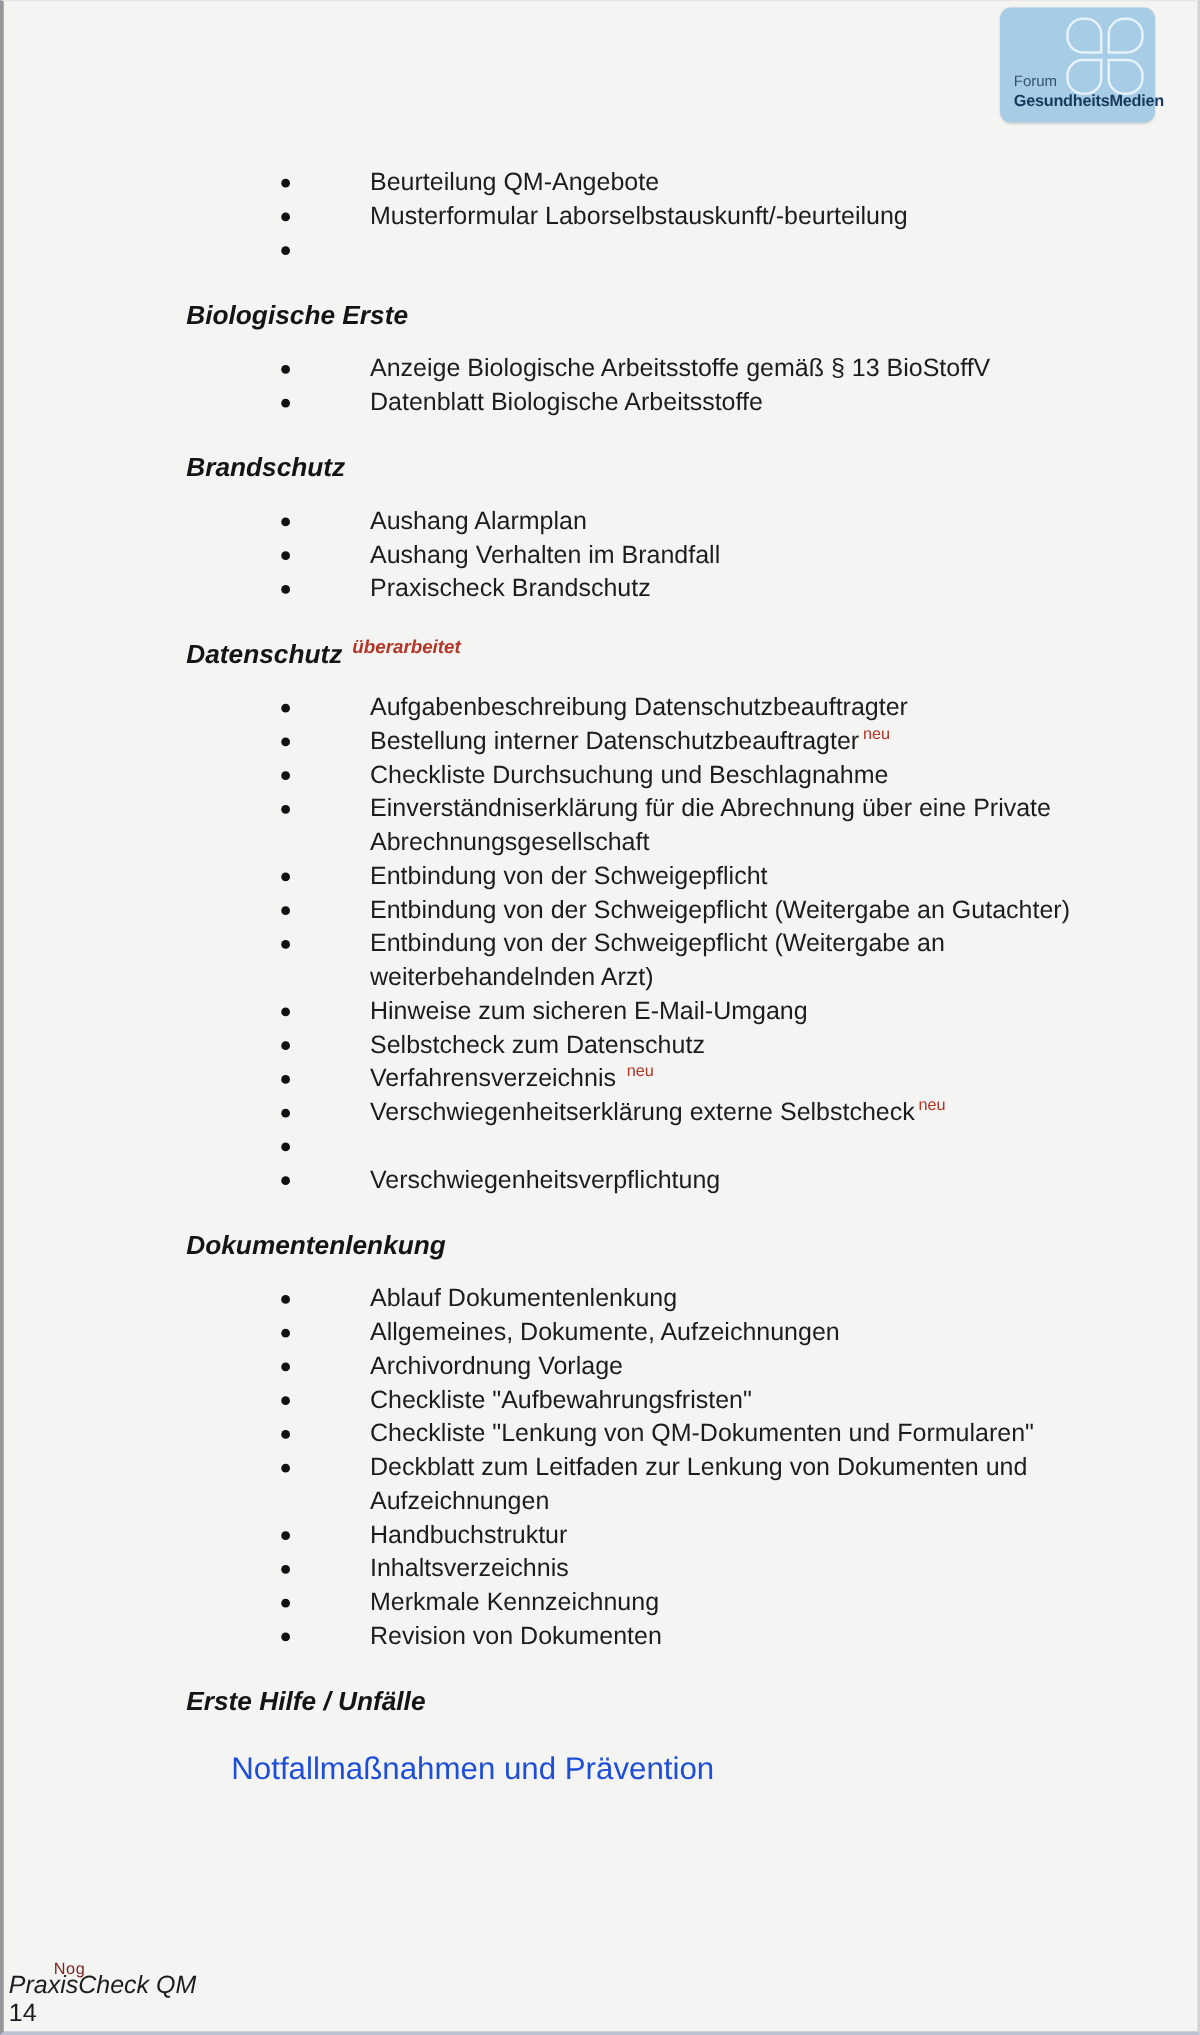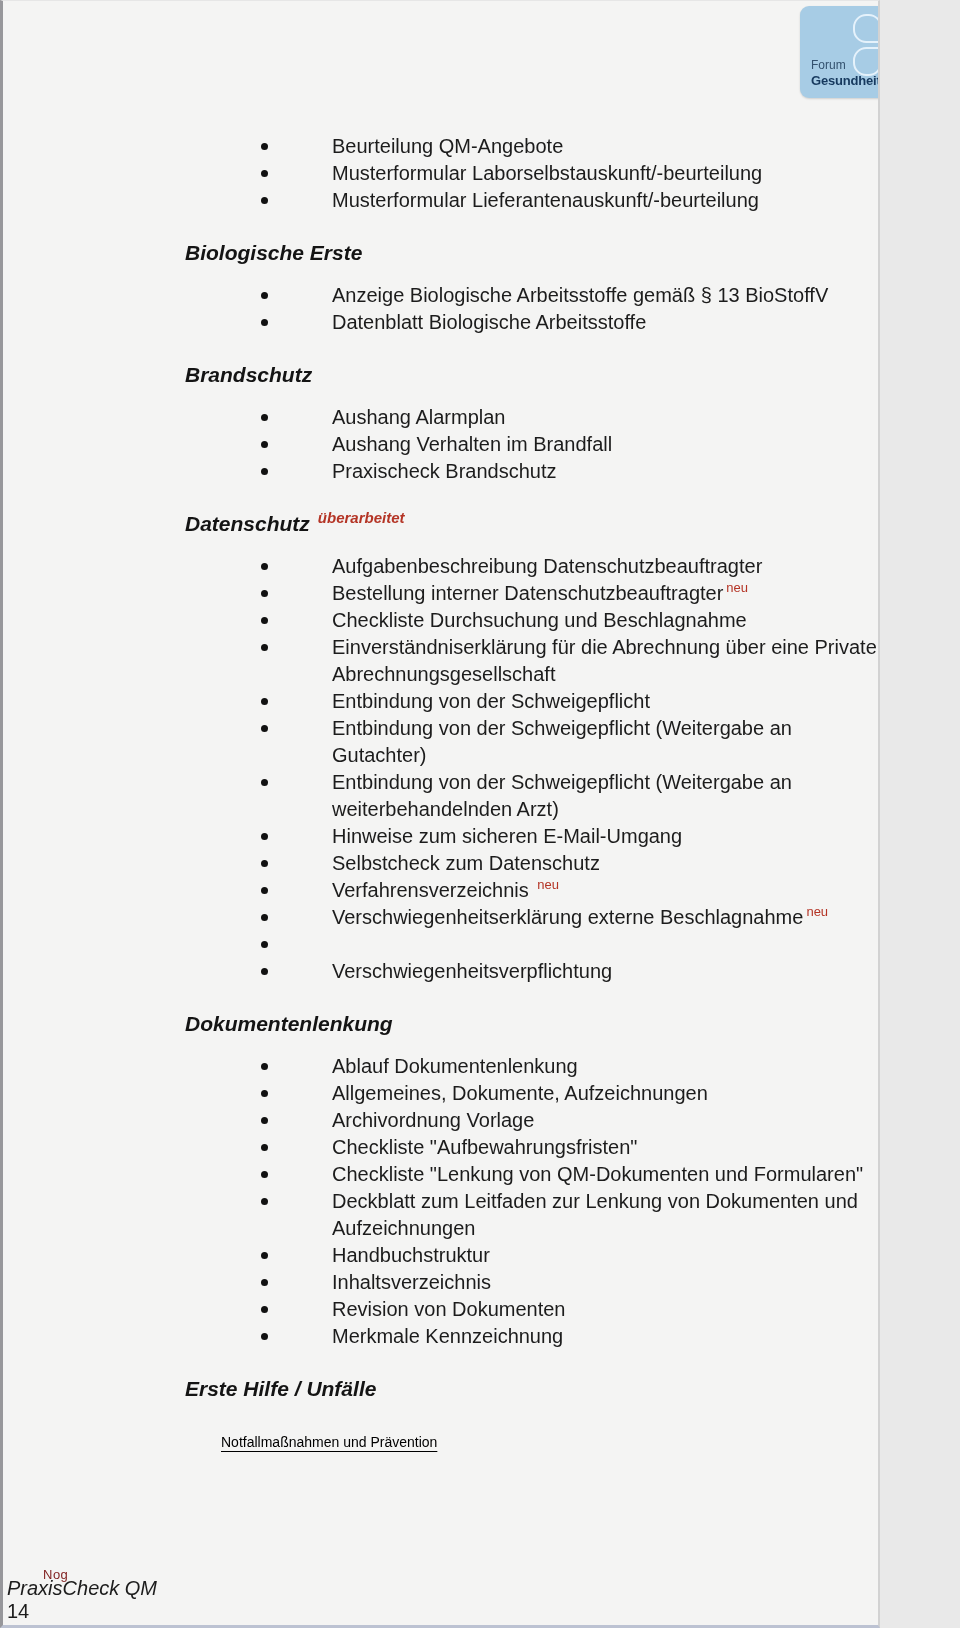--- a/index.html
+++ b/index.html
@@ -5,30 +5,29 @@
   :root{
     --accent-red:#b43425;
     --logo-bg:#a7cce5;
     --logo-text:#16395e;
     --page-bg:#f4f4f3;
   }
   *{box-sizing:border-box;margin:0;padding:0;}
   html,body{background:#e9e9e9;}
   .page{
     position:relative;
-    width:880px;height:1628px;
+    width:960px;height:1628px;
     background:var(--page-bg);
     font-family:"Liberation Sans","DejaVu Sans",sans-serif;
     color:#1c1c1c;
     border-left:3px solid #97979b;
     border-right:2px solid #d2d2d2;
     border-top:1px solid #e6e6e6;
     border-bottom:3px solid #bcc2d2;
     overflow:hidden;
-    padding-left:36px;
   }
   
   .logo{
     position:absolute;top:5px;left:797px;
     width:124px;height:92px;
     background:var(--logo-bg);
     border-radius:9px;
     box-shadow:0 1px 2px rgba(0,0,0,0.15);
   }
   .petals{
@@ -75,23 +74,22 @@
   }
   .li-text{max-width:620px;}
   sup.neu{
     color:var(--accent-red);
     font-size:13px;
     margin-left:3px;
     vertical-align:super;line-height:0;
   }
   .subheading{
     margin:26px 0 0 36px;
-    font-size:14px;line-height:28px;
-    color:#000000;
-    text-decoration:underline;
+    font-size:25px;line-height:28px;
+    color:#1d4ed8;
     text-underline-offset:4px;
   }
   
   .watermark{
     position:absolute;left:40px;top:1566px;
     font-size:13px;color:#7f1d1d;letter-spacing:0.5px;
   }
   .footer{
     position:absolute;left:4px;right:6px;bottom:2px;
     display:flex;justify-content:space-between;align-items:baseline;
@@ -125,21 +123,20 @@
       <li>
         <span class="bullet"></span>
         <span class="li-text">Beurteilung QM-Angebote</span>
       </li>
       <li>
         <span class="bullet"></span>
         <span class="li-text">Musterformular Laborselbstauskunft/-beurteilung</span>
       </li>
       <li>
         <span class="bullet"></span>
-        <span class="li-text">Musterformular Lieferantenauskunft/-beurteilung</span>
       </li>
     </ul>
 
     <h2 class="heading">
       <span>Biologische Erste</span>
     </h2>
     <ul class="doclist">
       <li>
         <span class="bullet"></span>
         <span class="li-text">Anzeige Biologische Arbeitsstoffe gemäß § 13 BioStoffV</span>
@@ -207,21 +204,21 @@
       <li>
         <span class="bullet"></span>
         <span class="li-text">Selbstcheck zum Datenschutz</span>
       </li>
       <li>
         <span class="bullet"></span>
         <span class="li-text"><span>Verfahrensverzeichnis </span><sup class="neu">neu</sup></span>
       </li>
       <li>
         <span class="bullet"></span>
-        <span class="li-text"><span>Verschwiegenheitserklärung externe Beschlagnahme</span><sup class="neu">neu</sup></span>
+        <span class="li-text"><span>Verschwiegenheitserklärung externe Selbstcheck</span><sup class="neu">neu</sup></span>
       </li>
       <li>
         <span class="bullet"></span>
       </li>
       <li>
         <span class="bullet"></span>
         <span class="li-text">Verschwiegenheitsverpflichtung</span>
       </li>
     </ul>
 
@@ -256,25 +253,25 @@
       <li>
         <span class="bullet"></span>
         <span class="li-text">Handbuchstruktur</span>
       </li>
       <li>
         <span class="bullet"></span>
         <span class="li-text">Inhaltsverzeichnis</span>
       </li>
       <li>
         <span class="bullet"></span>
+        <span class="li-text">Merkmale Kennzeichnung</span>
+      </li>
+      <li>
+        <span class="bullet"></span>
         <span class="li-text">Revision von Dokumenten</span>
-      </li>
-      <li>
-        <span class="bullet"></span>
-        <span class="li-text">Merkmale Kennzeichnung</span>
       </li>
     </ul>
 
     <h2 class="heading">
       <span>Erste Hilfe / Unfälle</span>
     </h2>
 
     <div class="subheading">Notfallmaßnahmen und Prävention</div>
 
   </div>

